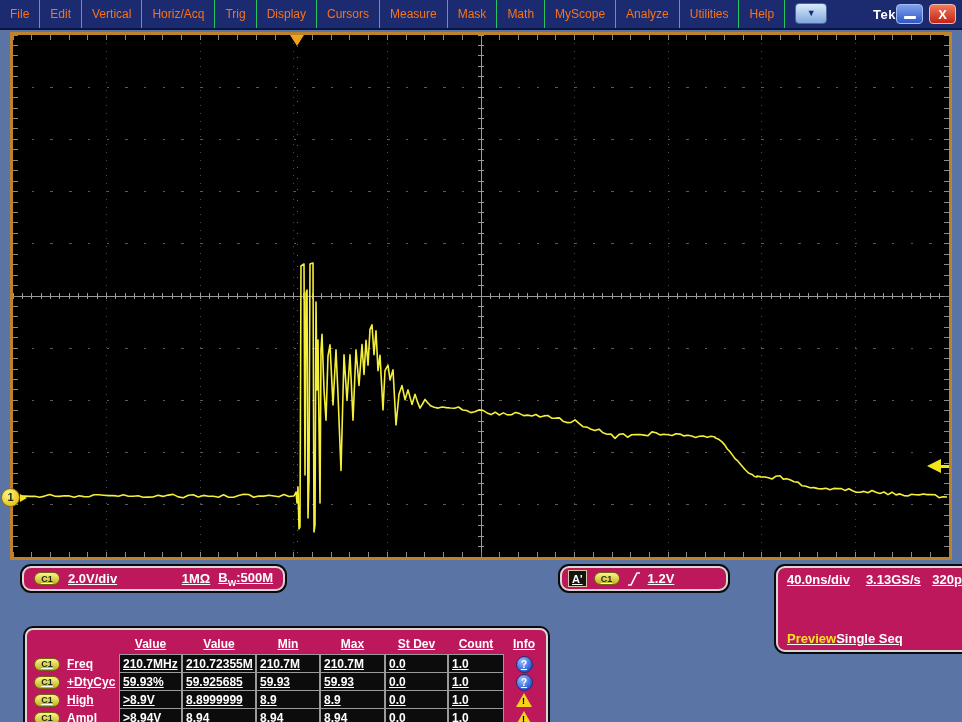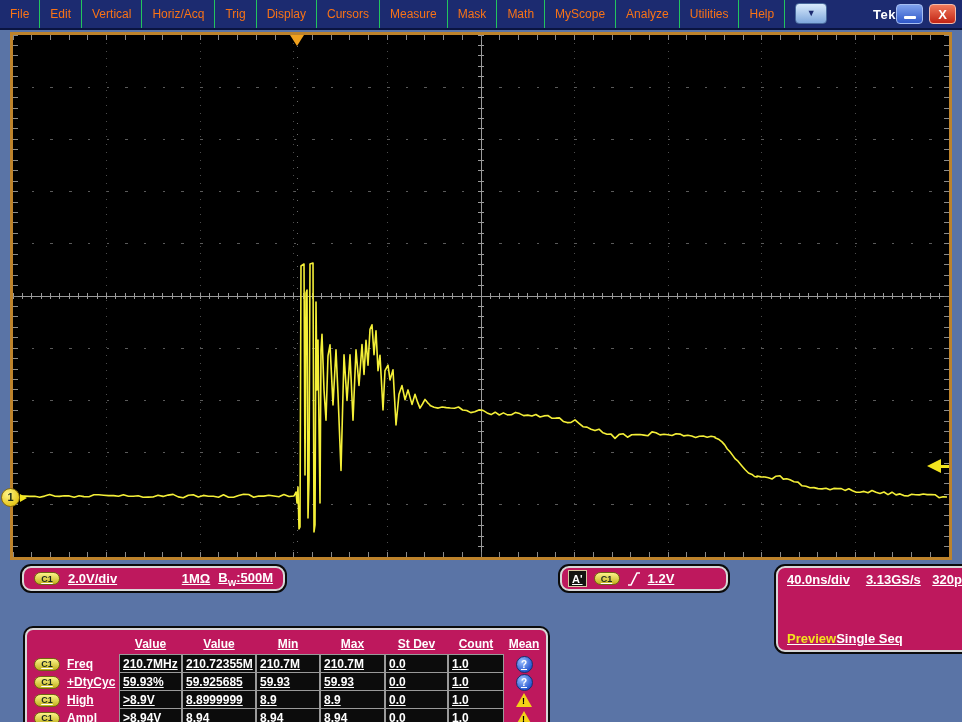--- a/index.html
+++ b/index.html
@@ -524,21 +524,21 @@
 
   <div class="panel meas-panel">
     <div class="meas-header">
         <span></span>
         <span>Value</span>
         <span>Value</span>
         <span>Min</span>
         <span>Max</span>
         <span>St Dev</span>
         <span>Count</span>
-        <span>Mean</span>
+        <span>Info</span>
       </div>
     <div>
         <div class="meas-row">
           <div class="row-label">
             <span class="c1-badge">C1</span>
             <span>Freq</span>
           </div>
           <div class="cell">210.7MHz</div>
           <div class="cell">210.72355M</div>
           <div class="cell">210.7M</div>

